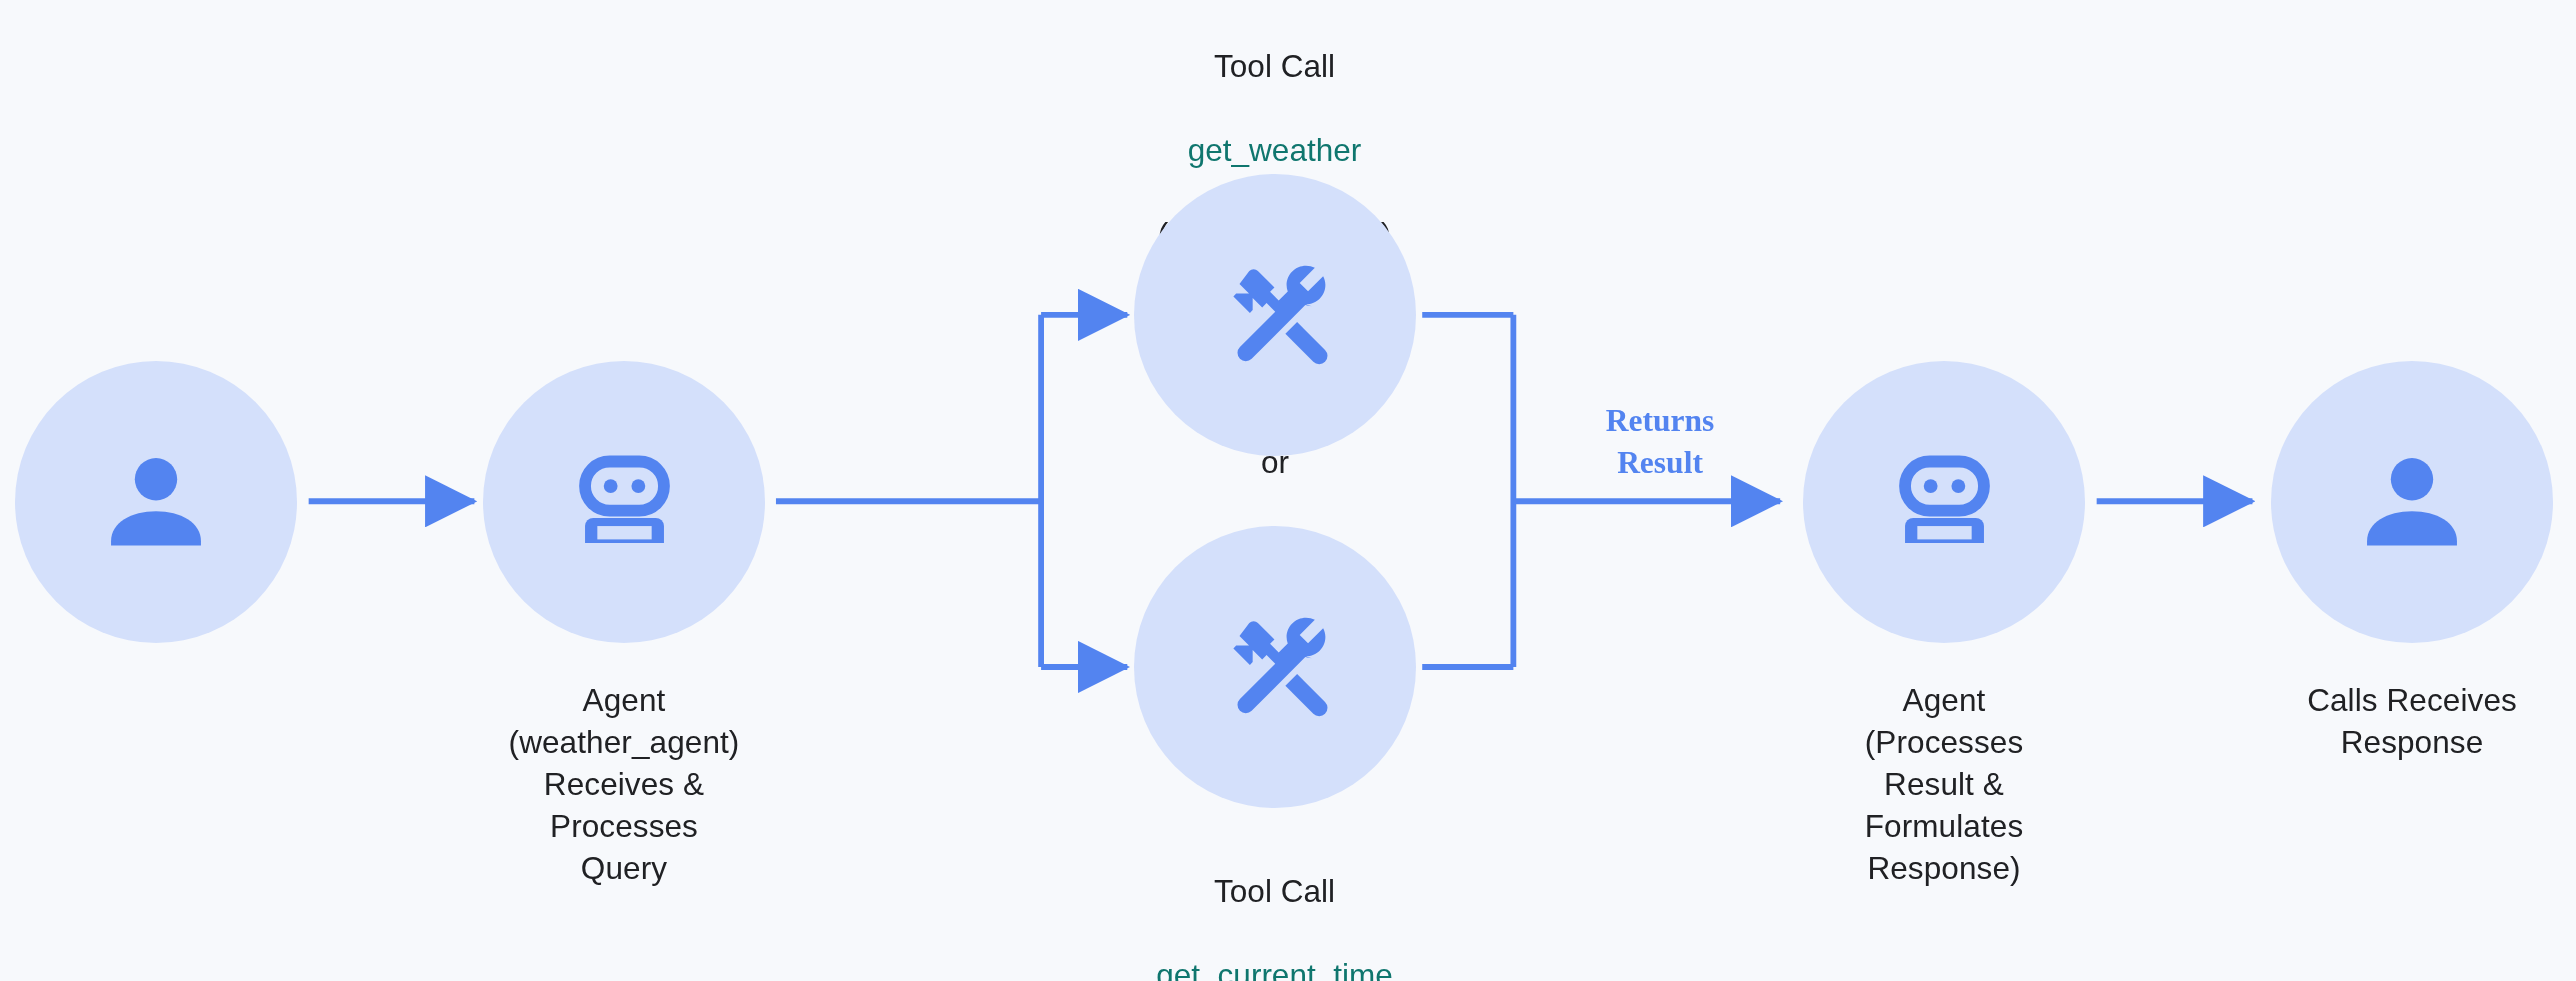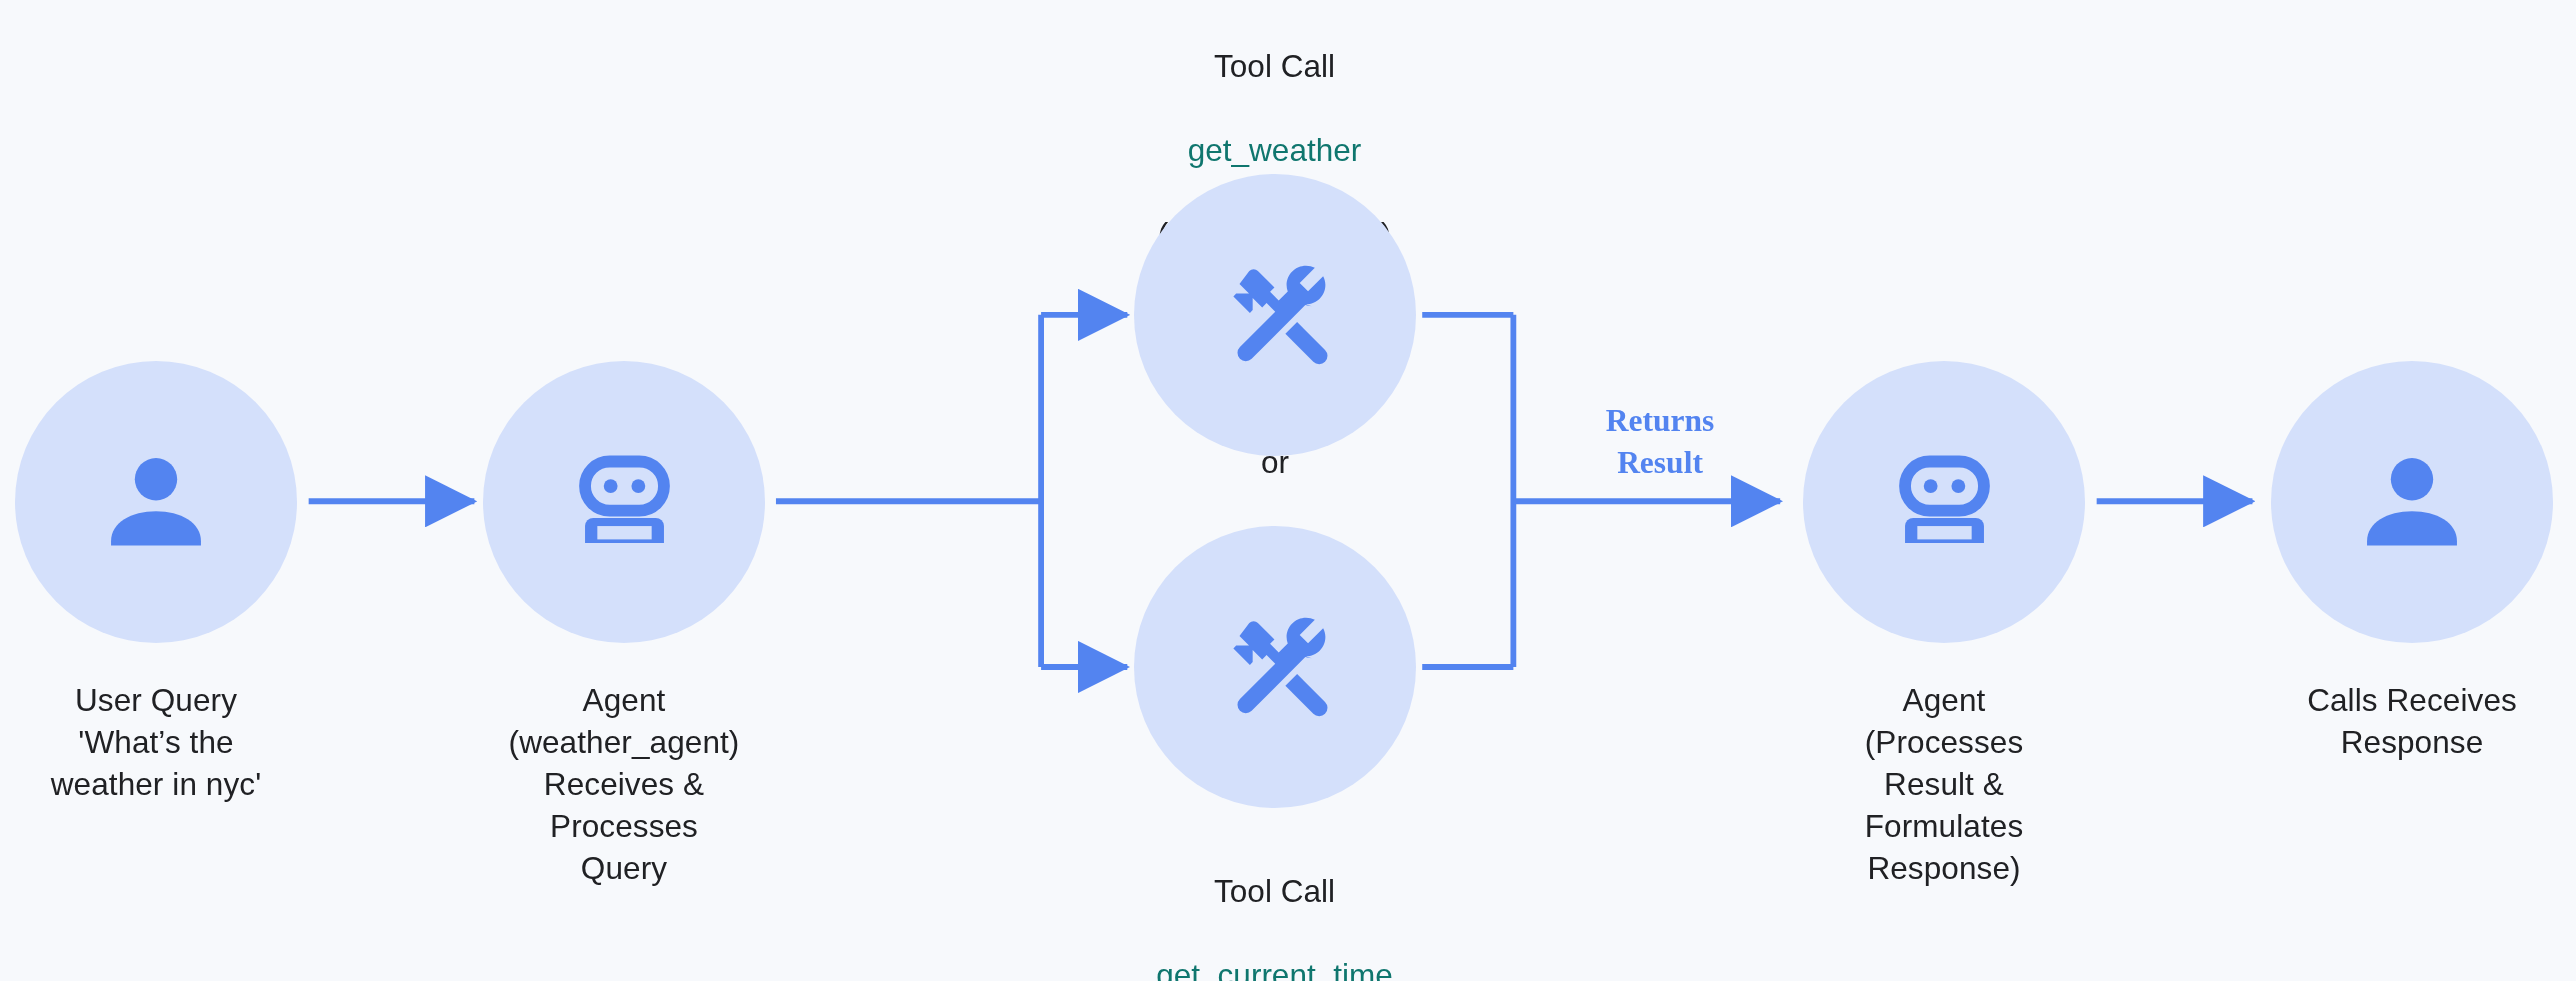--- a/index.html
+++ b/index.html
@@ -92,23 +92,20 @@
   </svg>
 
   <div class="bubble" style="left:15px; top:361px; width:282px; height:282px;">
     <span>
       <svg width="124" height="124" viewBox="0 0 24 24" fill="#5384f0">
         <circle cx="12" cy="7.6" r="4.1"></circle>
         <path d="M3.3 19.6c0-3.6 3.9-5.8 8.7-5.8s8.7 2.2 8.7 5.8v0.8H3.3v-0.8z"></path>
       </svg>
     </span>
   </div>
-  <div class="node-label" style="left:0px; top:680px; width:312px;">User Query
-'What’s the
-weather in nyc'</div>
 
   <div class="bubble" style="left:483px; top:361px; width:282px; height:282px;">
     <span>
       <svg width="123" height="123" viewBox="0 0 24 24" fill="none">
         <rect x="4.3" y="4.0" width="15.4" height="9.6" rx="4.8" stroke="#5384f0" stroke-width="2.3"></rect>
         <circle cx="9.3" cy="8.8" r="1.35" fill="#5384f0"></circle>
         <circle cx="14.7" cy="8.8" r="1.35" fill="#5384f0"></circle>
         <path d="M4.3 19.9v-3.3a1.6 1.6 0 0 1 1.6-1.6h12.2a1.6 1.6 0 0 1 1.6 1.6v3.3z" fill="#5384f0"></path>
         <rect x="6.7" y="16.6" width="10.6" height="2.6" fill="#d4e0fb"></rect>
       </svg>

